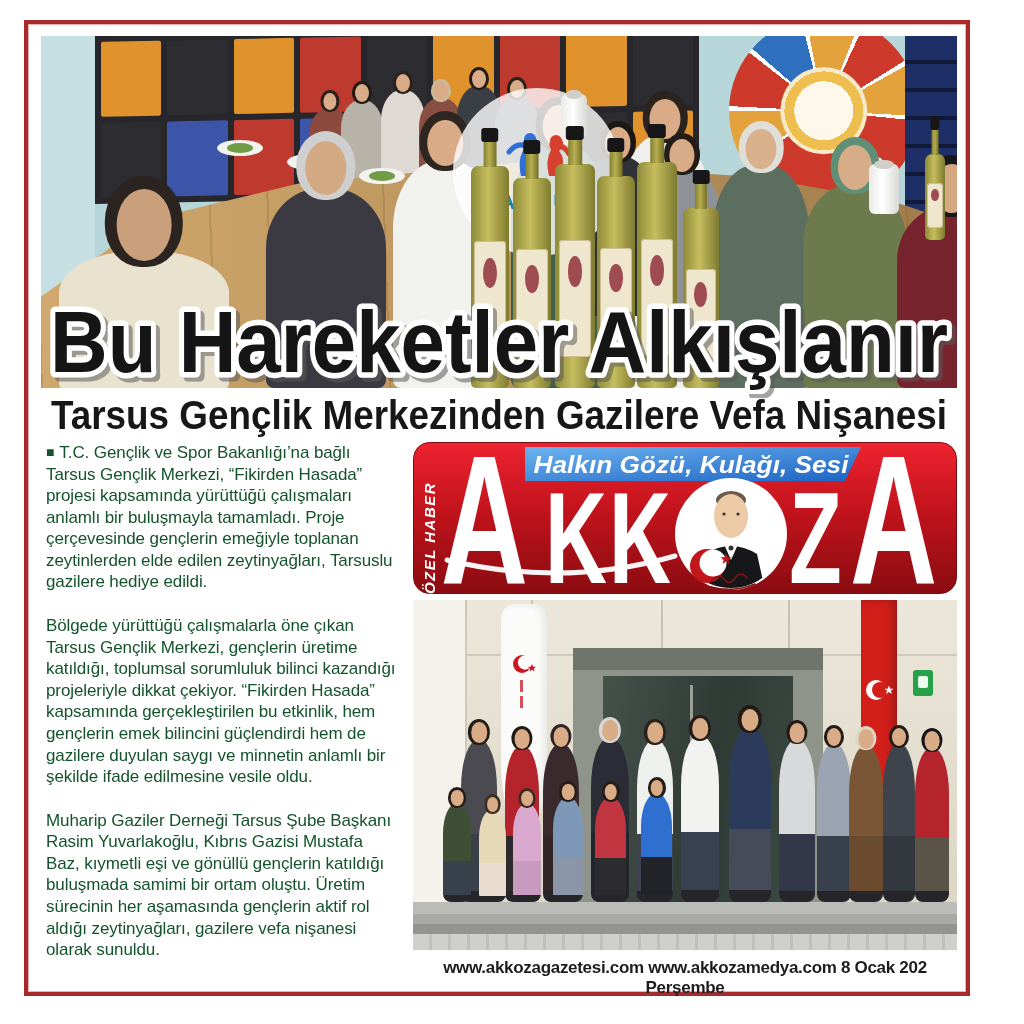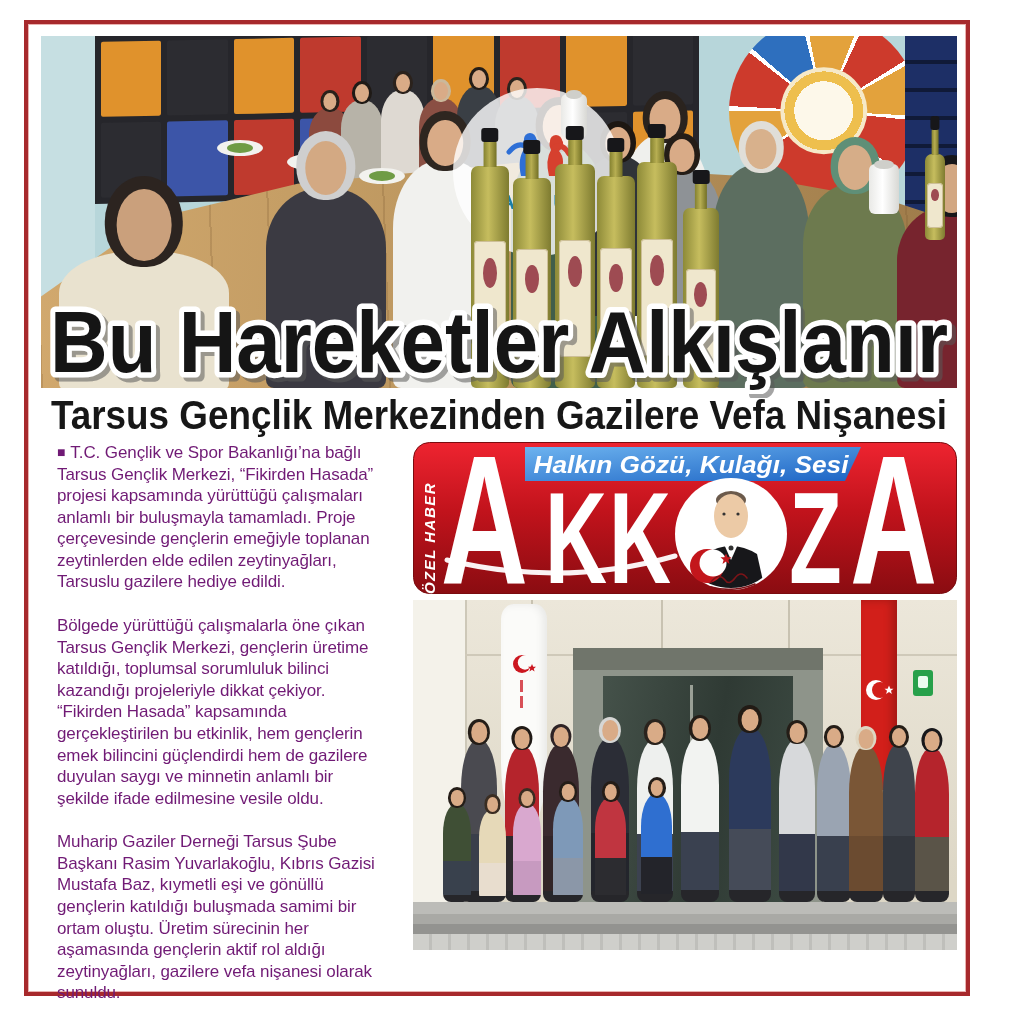--- a/index.html
+++ b/index.html
@@ -86,21 +86,21 @@
     background:rgba(255,255,255,.8);z-index:5;display:flex;flex-direction:column;
     align-items:center;justify-content:center;}
   .watermark .wm-text{font-weight:bold;font-size:21px;letter-spacing:3px;color:#1b7ea6;margin-top:6px;}
   .headline-svg{position:absolute;left:0;bottom:-6px;width:916px;height:104px;z-index:9;
     filter:drop-shadow(4px 4px 0 rgba(90,90,90,.55));}
   
   .subheadline-svg{position:absolute;left:13px;top:366px;width:916px;height:50px;}
   
   .content-row{position:absolute;left:13px;top:418px;width:916px;display:flex;gap:10px;}
   .left-col{width:362px;flex:0 0 362px;}
-  .left-col p{margin:0 16px 22px;font-size:17px;line-height:1.27;color:#701a75;letter-spacing:-.1px;}
+  .left-col p{margin:0 5px 22px;font-size:17px;line-height:1.27;color:#14532d;letter-spacing:-.1px;}
   .lead-marker{font-size:14px;position:relative;top:-1px;margin-right:5px;}
   .right-col{flex:1;min-width:0;}
   .masthead-svg{display:block;width:544px;height:152px;}
   
   .bottom-photo{position:relative;width:544px;height:350px;margin-top:6px;overflow:hidden;
     background:linear-gradient(#ece7da,#ddd7c6 80%);}
   .bp-leftcol{position:absolute;left:0;top:0;width:52px;height:100%;background:#f4f2ea;
     border-right:2px solid #cdc8b8;}
   .bp-seam{position:absolute;top:0;width:2px;height:300px;background:#c8c2b1;}
   .bp-hseam{position:absolute;left:52px;top:54px;width:492px;height:2px;background:#cfc9b9;}
@@ -346,15 +346,16 @@
         <div class="pf kid" style="left:66px;top:210px;width:27px;height:92px;--hd:16px;--top:#e6d9b8;--hair:#3a2d22;--pants:#e8ddce;"></div>
         <div class="pf kid" style="left:100px;top:204px;width:28px;height:98px;--hd:16px;--top:#d9a8cf;--hair:#3a2d22;--pants:#c79ac0;"></div>
         <div class="pf kid" style="left:140px;top:198px;width:30px;height:104px;--hd:17px;--top:#7e99b8;--hair:#241d17;--pants:#8b97a8;"></div>
         <div class="pf kid" style="left:182px;top:198px;width:31px;height:104px;--hd:17px;--top:#c03540;--hair:#241d17;--pants:#2c2c30;"></div>
         <div class="pf kid" style="left:228px;top:194px;width:31px;height:108px;--hd:17px;--top:#2f6fd0;--hair:#241d17;--pants:#23242a;"></div>
 
         <div class="bp-steps"></div>
         <div class="bp-cobble"></div>
       </div>
 
+      <div class="footer-line">www.akkozagazetesi.com www.akkozamedya.com 8 Ocak 202 Perşembe</div>
     </div>
   </div>
 </div>
 
 </body></html>

